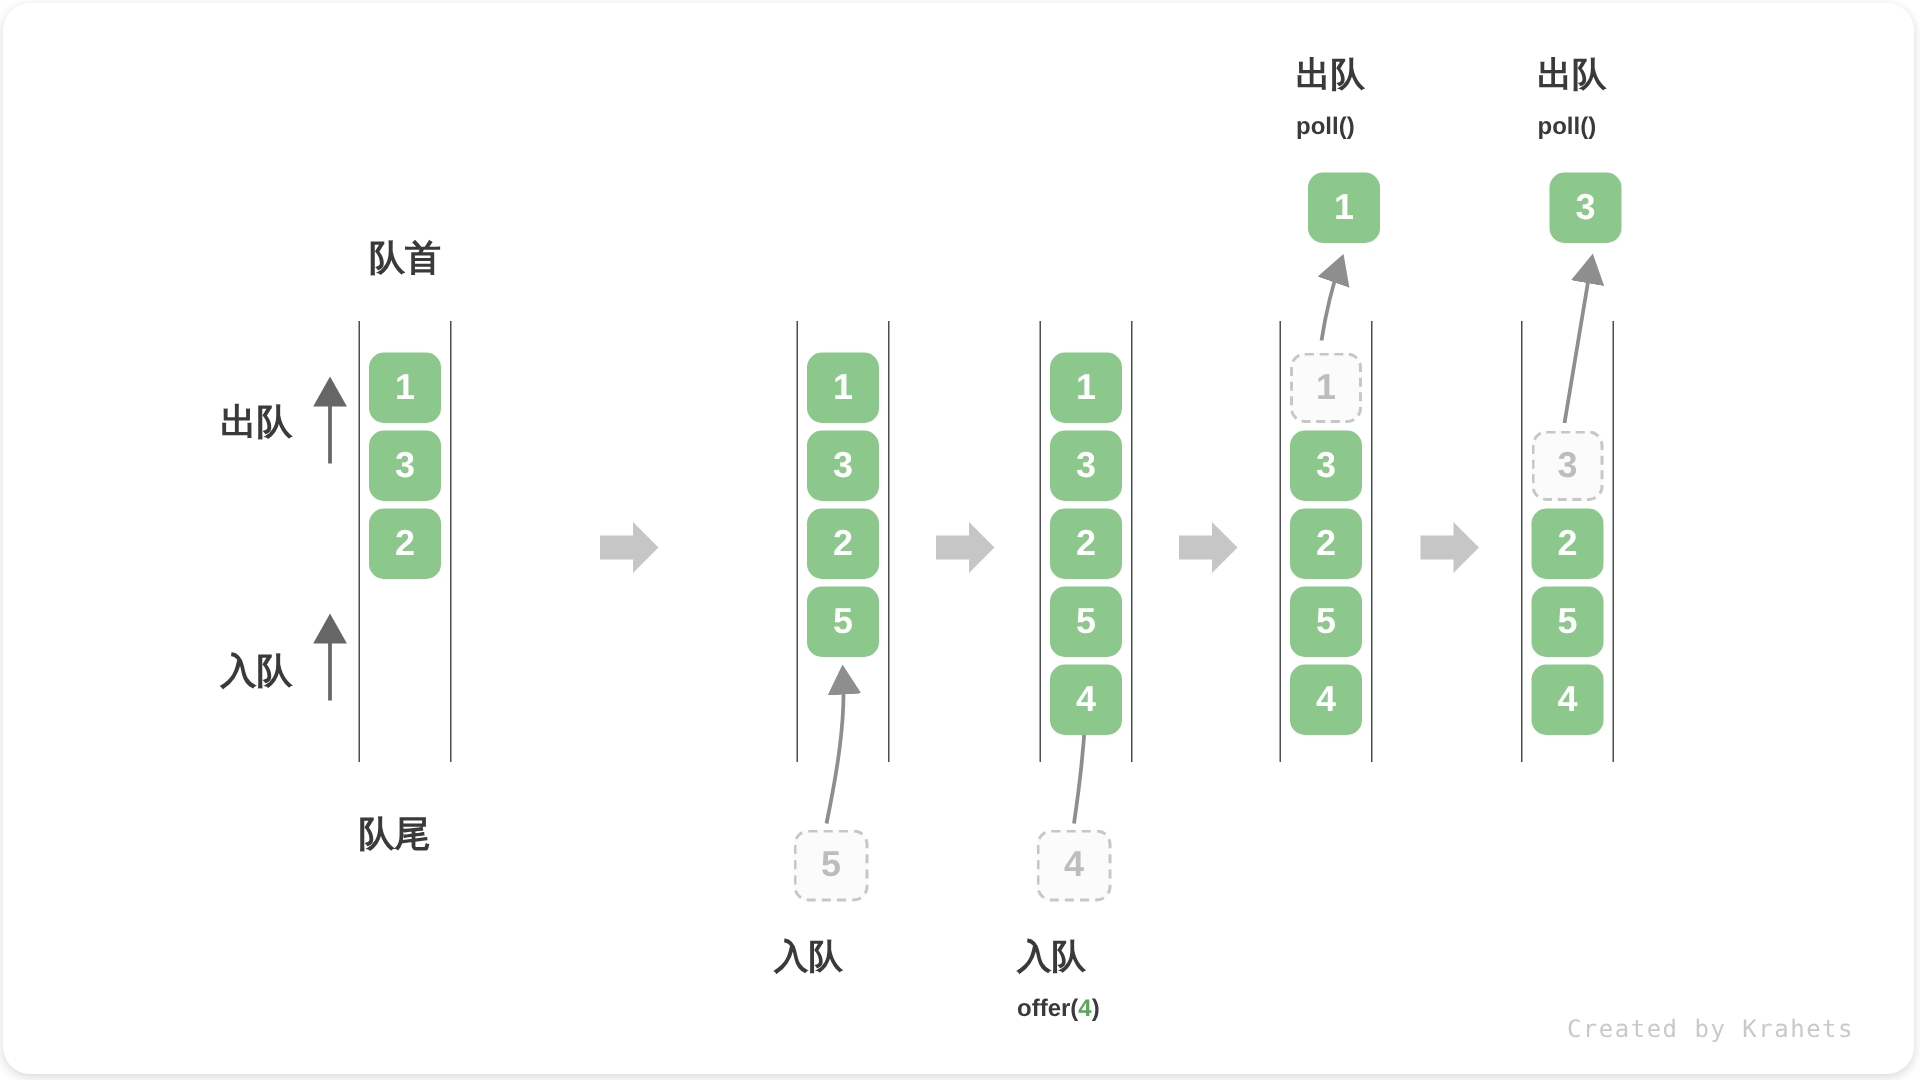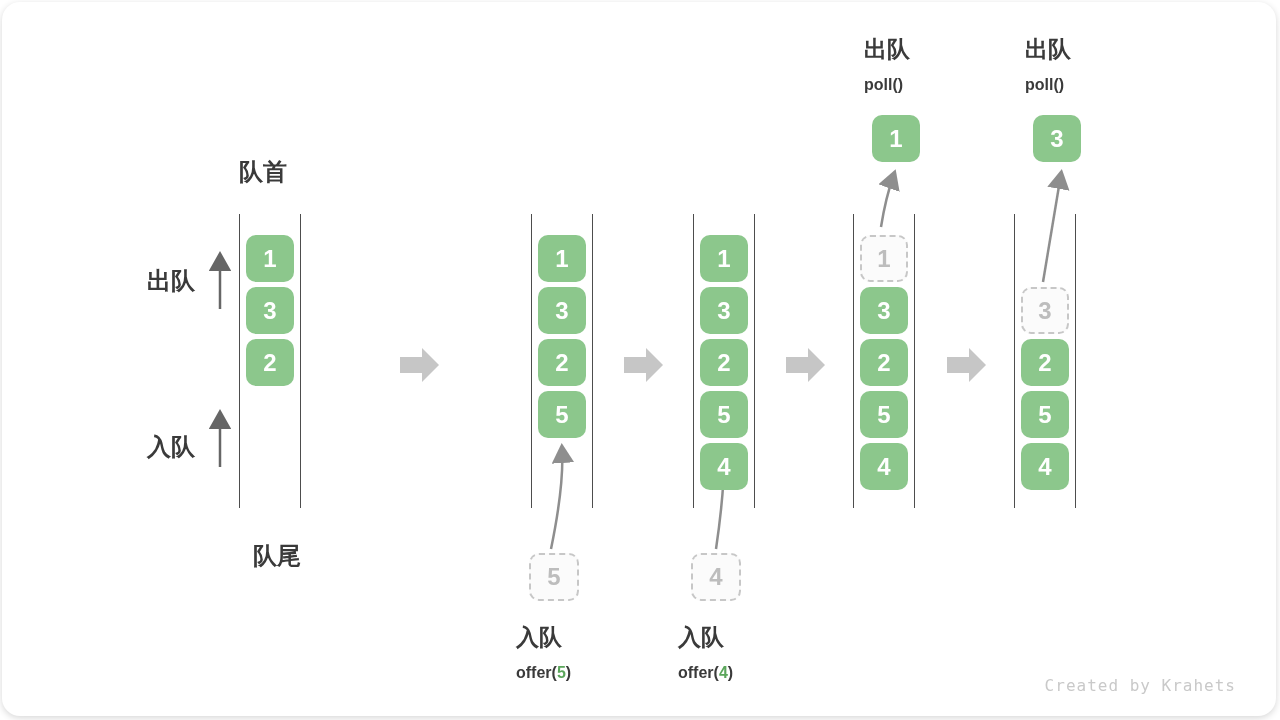--- a/index.html
+++ b/index.html
@@ -6,22 +6,22 @@
   body{width:1280px;height:720px;position:relative;font-family:"Liberation Sans",sans-serif;}
   .card{position:absolute;left:2px;top:2px;width:1274px;height:714px;background:#fff;
         border-radius:18px;box-shadow:0 2px 7px rgba(0,0,0,.16);overflow:visible;}
   
   .badge{position:absolute;left:170px;top:45px;height:56px;padding:0 24px;background:#e6e6e6;
          border-radius:6px;display:flex;align-items:center;gap:12px;}
   .badge-zh{font-size:27px;font-weight:700;color:#3a3a3a;}
   .badge-en{font-family:"DejaVu Sans Mono",monospace;font-size:25px;font-weight:500;color:#3a3a3a;}
   
   .lbl{position:absolute;font-size:24px;font-weight:700;color:#3a3a3a;white-space:nowrap;}
-  .lbl-head{left:237px;top:154px;width:62px;}
-  .lbl-tail{left:237px;top:538px;width:62px;text-align:right;}
+  .lbl-head{left:237px;top:154px;width:62px;text-align:center;}
+  .lbl-tail{left:237px;top:538px;width:62px;text-align:left;}
   .lbl-deq{left:118px;top:263px;width:75px;text-align:right;}
   .lbl-enq{left:118px;top:429px;width:75px;text-align:right;}
   
   .queue{position:absolute;top:212px;width:60px;height:294px;
          border-left:1.5px solid #4d4d4d;border-right:1.5px solid #4d4d4d;overflow:visible;}
   .slot{position:absolute;left:6px;width:48px;height:47px;border-radius:10px;
         display:flex;align-items:center;justify-content:center;
         font-size:24px;font-weight:700;box-sizing:border-box;}
   .slot.solid{background:var(--box-green,#8cc78c);color:#fff;}
   .slot.dashed{background:#fbfbfb;border:2px dashed #c7c7c7;color:#bdbdbd;}
@@ -85,21 +85,20 @@
       <div class="slot solid" style="top: 125px;">2</div>
     </div>
   <div class="queue" style="left:529px">
       <div class="slot solid" style="top: 21px;">1</div>
       <div class="slot solid" style="top: 73px;">3</div>
       <div class="slot solid" style="top: 125px;">2</div>
       <div class="slot solid" style="top: 177px;">5</div>
       <div class="slot dashed incoming">5</div>
       <div class="op-bottom">
         <div class="op-zh">入队</div>
-        <div class="op-code"><span>offer(</span><span class="accent">5</span><span>)</span></div>
       </div>
     </div>
   <div class="queue" style="left:691px">
       <div class="slot solid" style="top: 21px;">1</div>
       <div class="slot solid" style="top: 73px;">3</div>
       <div class="slot solid" style="top: 125px;">2</div>
       <div class="slot solid" style="top: 177px;">5</div>
       <div class="slot solid" style="top: 229px;">4</div>
       <div class="slot dashed incoming">4</div>
       <div class="op-bottom">

